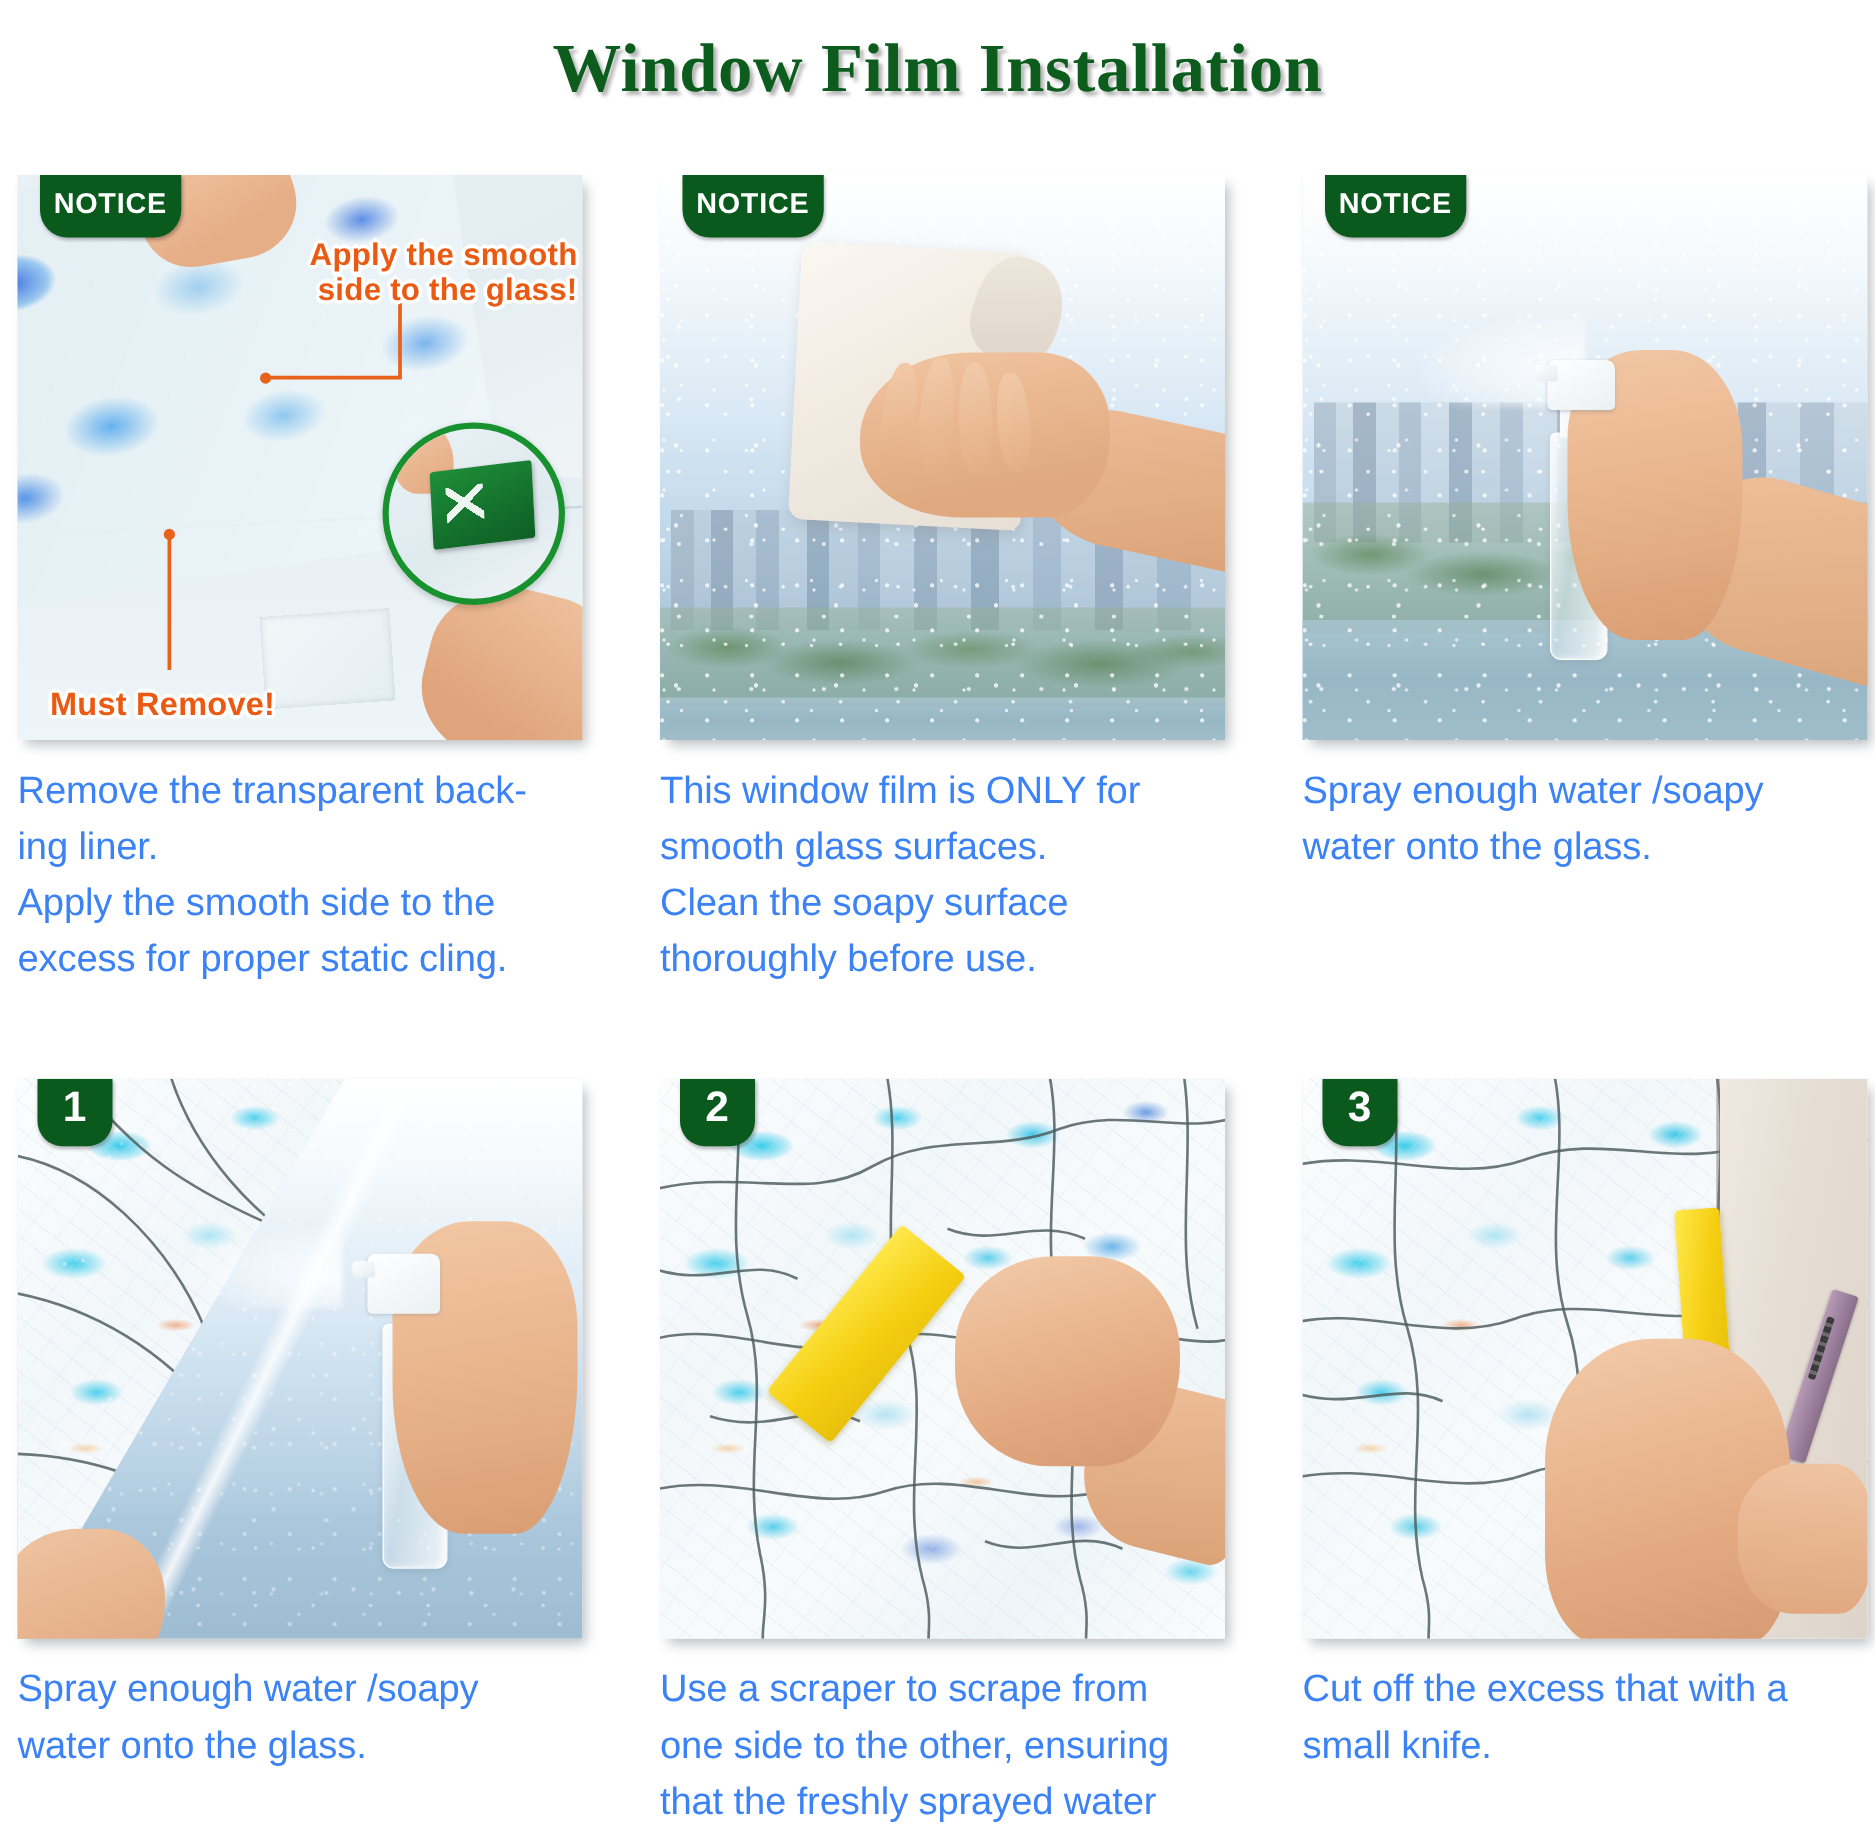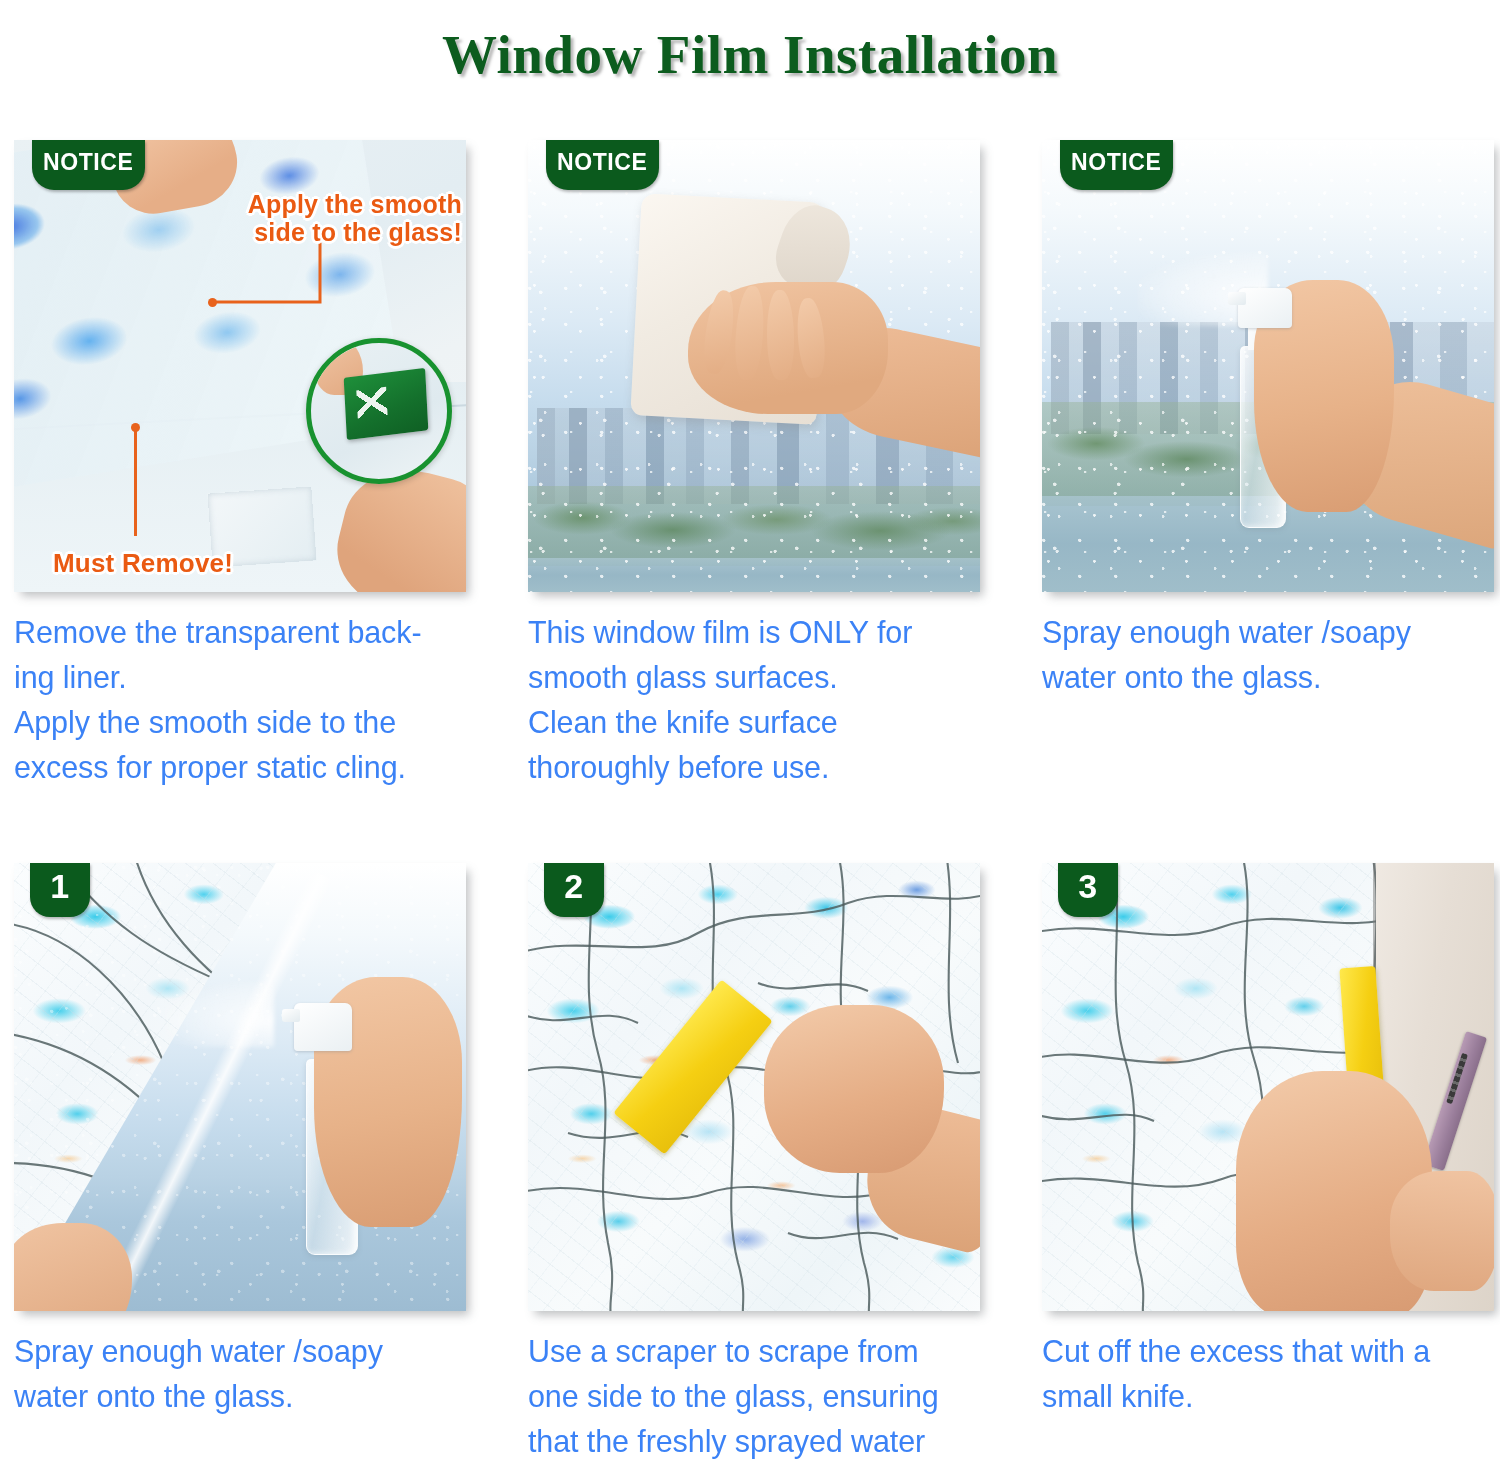--- a/index.html
+++ b/index.html
@@ -263,21 +263,21 @@
     line-height: 1.12;
     letter-spacing: .2px;
     z-index: 20;
     text-shadow:
       -2px -2px 0 #fff,  2px -2px 0 #fff,
       -2px  2px 0 #fff,  2px  2px 0 #fff,
       -3px  0   0 #fff,  3px  0   0 #fff,
        0   -3px 0 #fff,  0    3px 0 #fff;
   }
   .anno-apply { right: 4px; top: 50px; text-align: right; }
-  .anno-remove { left: 39px; bottom: 14px; font-size: 26px; }
+  .anno-remove { left: 26px; bottom: 14px; font-size: 26px; }
   .dot {
     position: absolute; width: 9px; height: 9px; border-radius: 50%;
     background: #e8621c; z-index: 21;
   }
   .vline {
     position: absolute; width: 3px; background: #e8621c; z-index: 20;
   }
 
   
   .cloth {
@@ -536,21 +536,21 @@
           <div class="finger" style="left:208px; top:146px; width:27px; height:94px; transform:rotate(4deg);"></div>
           <div class="finger" style="left:239px; top:150px; width:27px; height:90px; transform:rotate(-1deg);"></div>
           <div class="finger" style="left:270px; top:158px; width:26px; height:80px; transform:rotate(-5deg);"></div>
         </div>
 
         <div class="badge">NOTICE</div>
       </div>
       <div class="caption">
         <p>This window film is ONLY for</p>
         <p>smooth glass surfaces.</p>
-        <p>Clean the knife surface</p>
+        <p>Clean the soapy surface</p>
         <p>thoroughly before use.</p>
       </div>
     </div>
 
     <div class="cell">
       <div class="panel">
         <div class="sky"></div>
         <div class="city" style="top:182px; height:112px;"></div>
         <div class="greenbelt" style="top:262px; height:104px;"></div>
         <div class="river" style="height:96px;"></div>
@@ -625,21 +625,21 @@
           <path d="M260,370 C300,386 330,358 370,376"></path>
         </svg>
         <div class="squeegee" style="left:132px; top:118px; width:66px; height:172px; transform:rotate(39deg);"></div>
         <div class="fist" style="left:236px; top:142px; width:180px; height:168px; border-radius:44% 40% 36% 42% / 44% 46% 50% 46%;"></div>
         <div class="skin" style="left:340px; top:248px; width:140px; height:132px; border-radius:40% 16% 18% 40% / 44% 44% 48% 48%; background:linear-gradient(170deg,#eebd98,#dba277); z-index:12; transform:rotate(14deg);"></div>
 
         <div class="badge num">2</div>
       </div>
       <div class="caption">
         <p>Use a scraper to scrape from</p>
-        <p>one side to the glass, ensuring</p>
+        <p>one side to the other, ensuring</p>
         <p>that the freshly sprayed water</p>
         <p>is scraped off.</p>
       </div>
     </div>
 
     <div class="cell">
       <div class="panel">
         <div class="glass"></div>
         <div class="facets"></div>
         <svg class="leading" viewBox="0 0 452 448" preserveAspectRatio="none">

